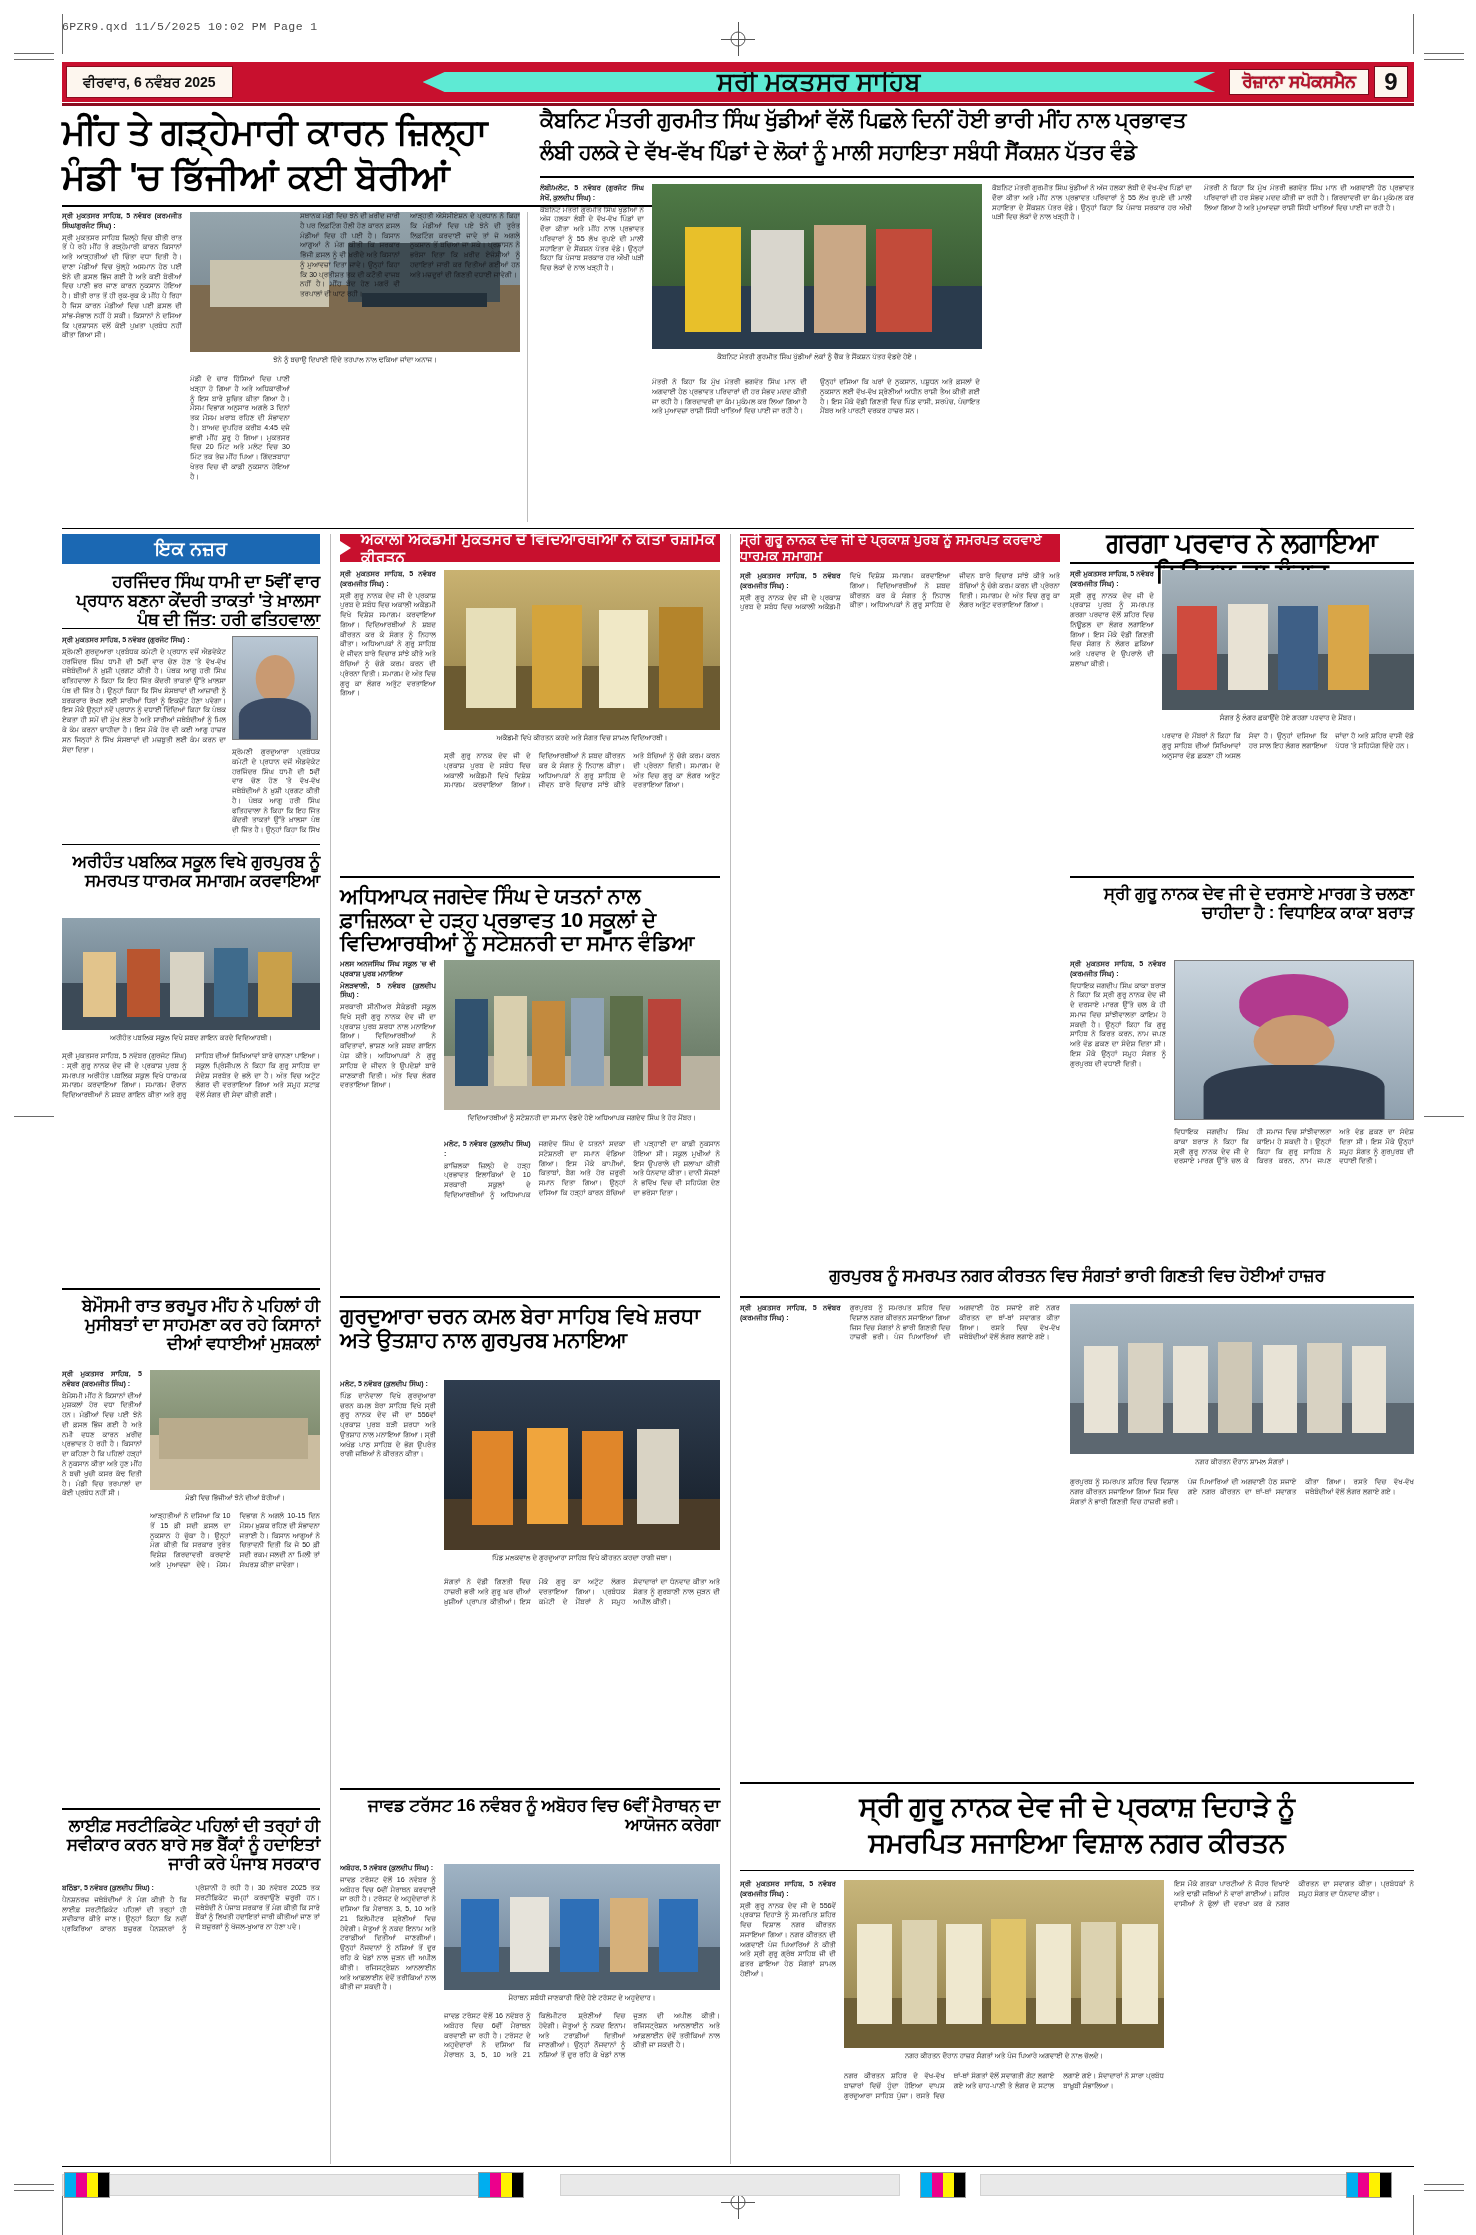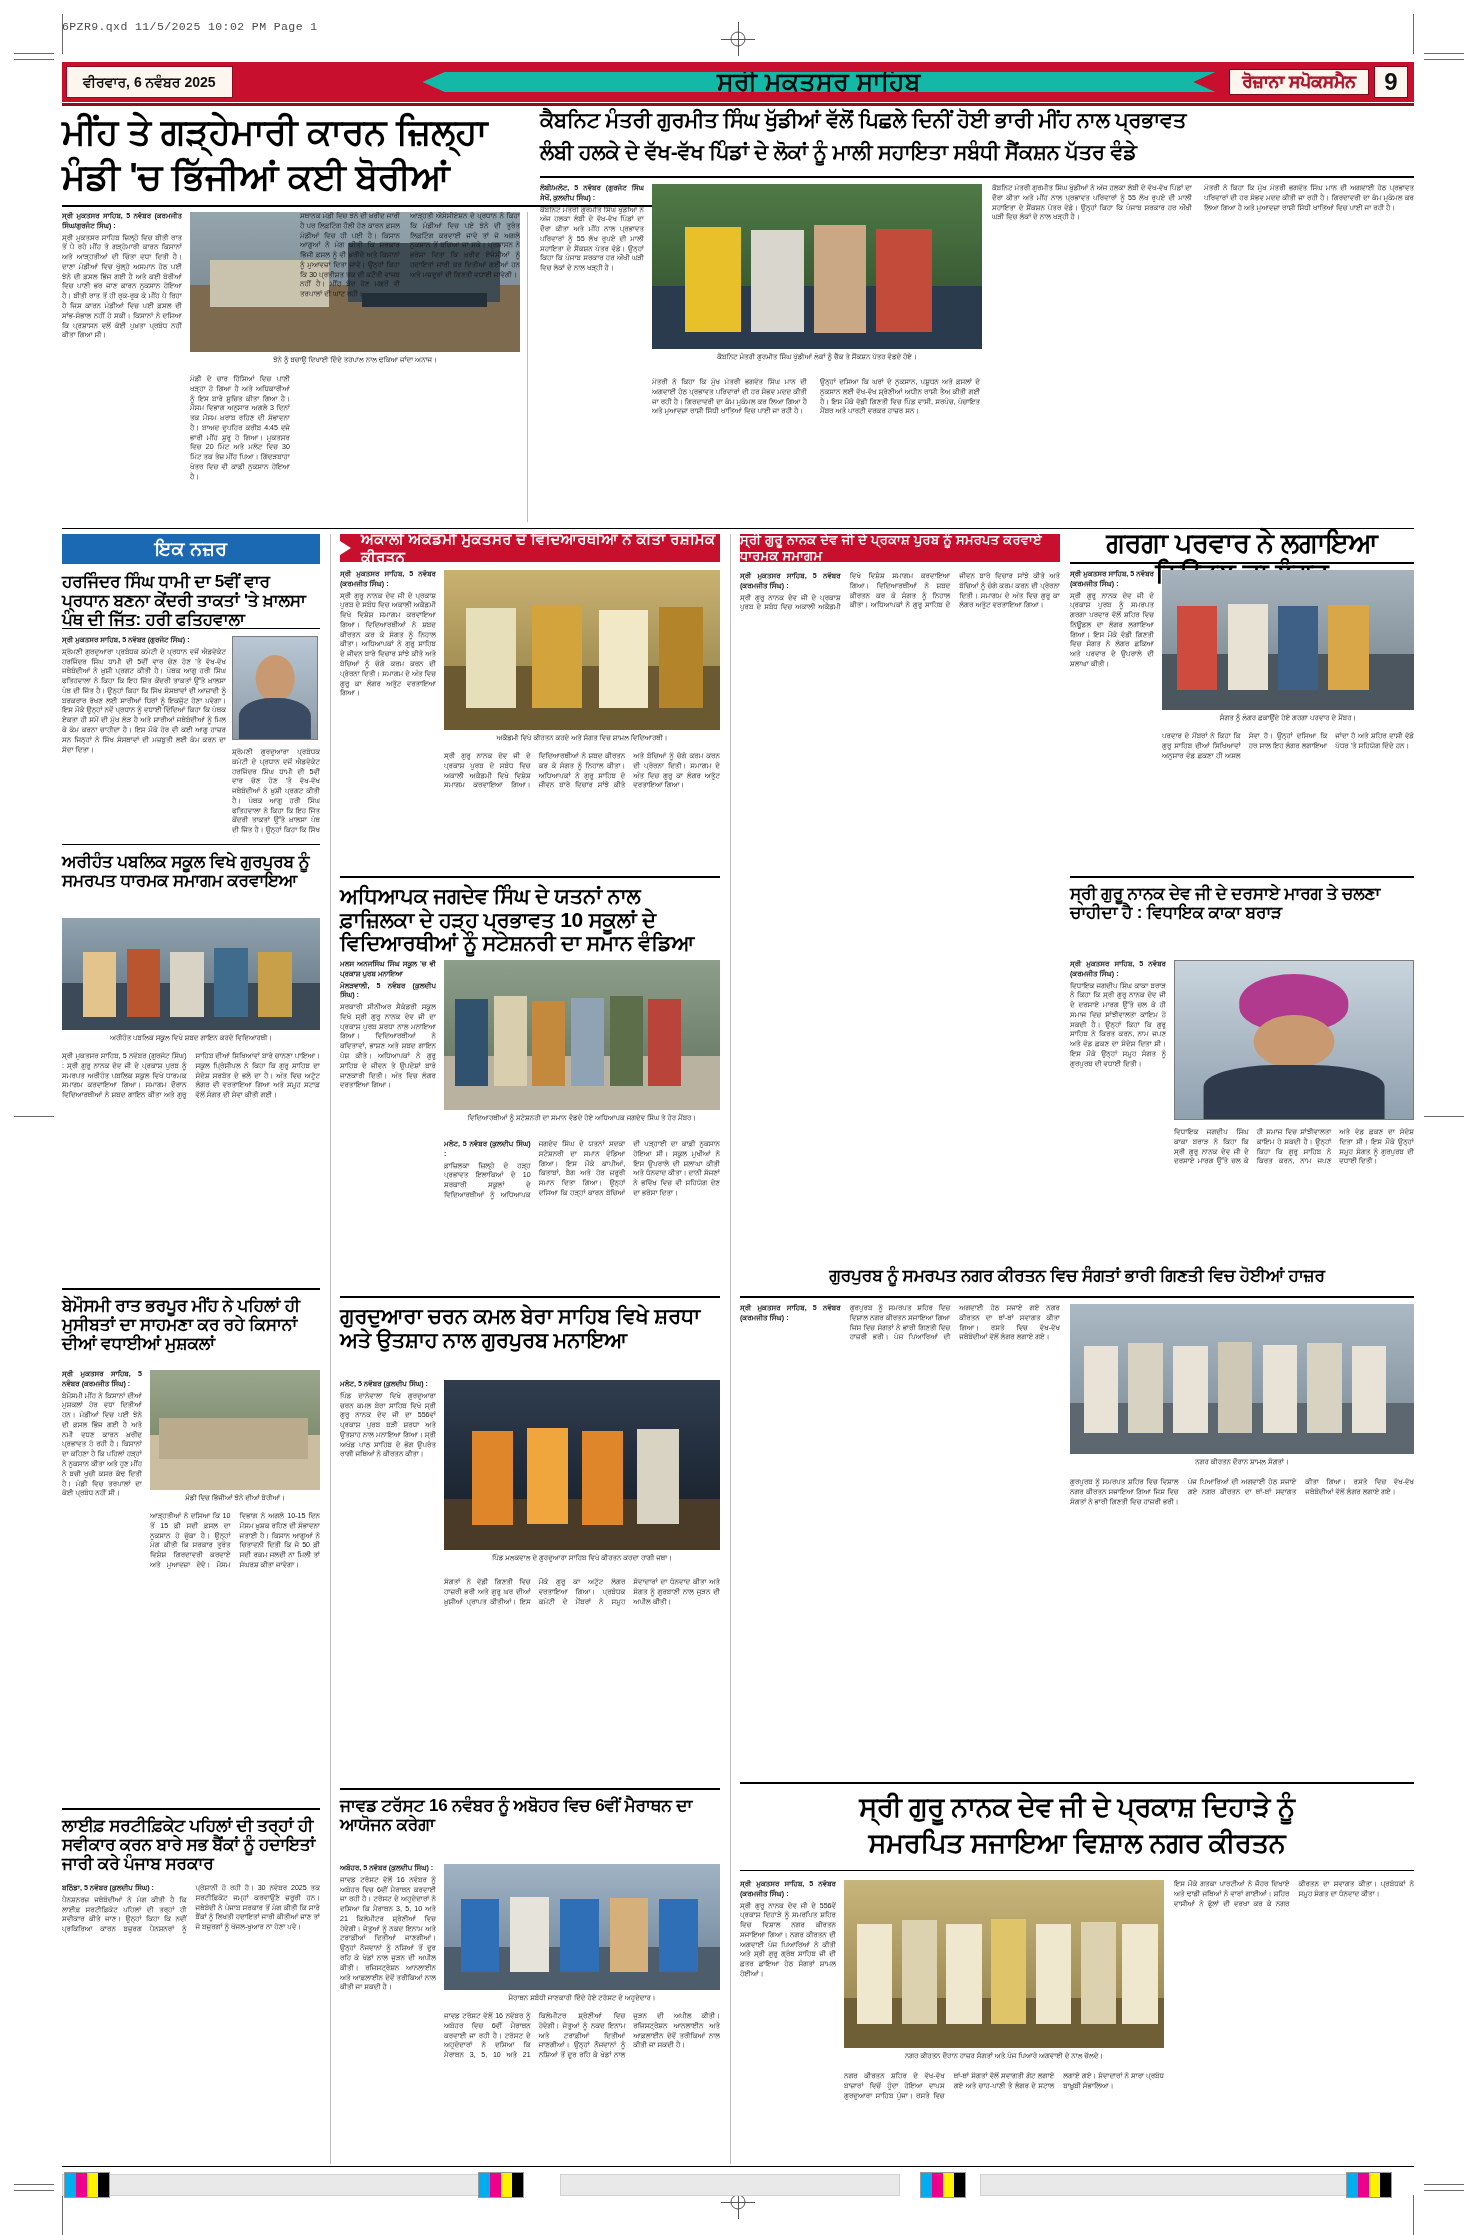--- a/index.html
+++ b/index.html
@@ -62,21 +62,21 @@
   }
   .mast-date {
     margin: 4px 0 4px 4px; padding: 0 16px;
     background: #fdf6ee; border: 1px solid #8c0c20;
     display: flex; align-items: center;
     font-size: 14px; font-weight: bold; color: #111;
     white-space: nowrap;
   }
   .mast-left-fill { flex: 0 0 190px; }
   .mast-center {
-    flex: 1 1 auto; background: #14b8a6;
+    flex: 1 1 auto; background: #5eead4;
     position: relative;
     display: flex; align-items: center; justify-content: center;
     margin: 10px 0;
     clip-path: polygon(22px 0, 100% 0, calc(100% - 22px) 50%, 100% 100%, 22px 100%, 0 50%);
   }
   .mast-center b {
     font-size: 25px; font-weight: bold; color: #0b0b0b; letter-spacing: .5px;
   }
   .mast-right {
     display: flex; align-items: center; gap: 5px; padding: 0 6px 0 14px;
@@ -104,21 +104,21 @@
 
   .hl {
     position: absolute;
     font-weight: bold; color: #000;
     line-height: 1.12;
     letter-spacing: -.2px;
   }
   .hl.xl { font-size: 36px; }
   .hl.lg { font-size: 27px; }
   .hl.md { font-size: 21px; }
-  .hl.sm { font-size: 17px; }
+  .hl.sm { font-size: 17px; text-align: right; }
   .hl.center { text-align: center; }
 
   .banner {
     position: absolute;
     display: flex; align-items: center; justify-content: center;
     color: #fff; font-weight: bold; font-size: 19px;
     letter-spacing: .3px;
   }
   .banner.blue { background: #1b68b3; }
   .banner.red  { background: #c8102e; }

